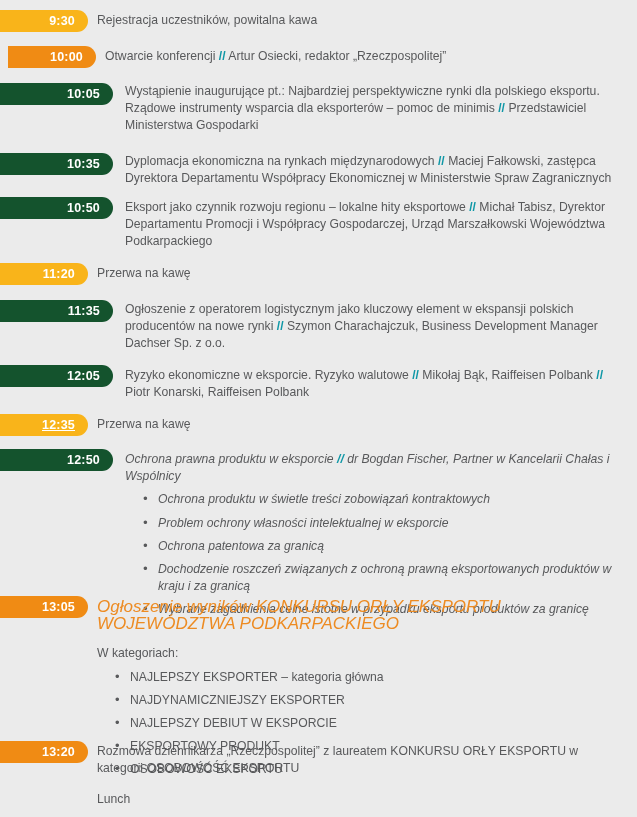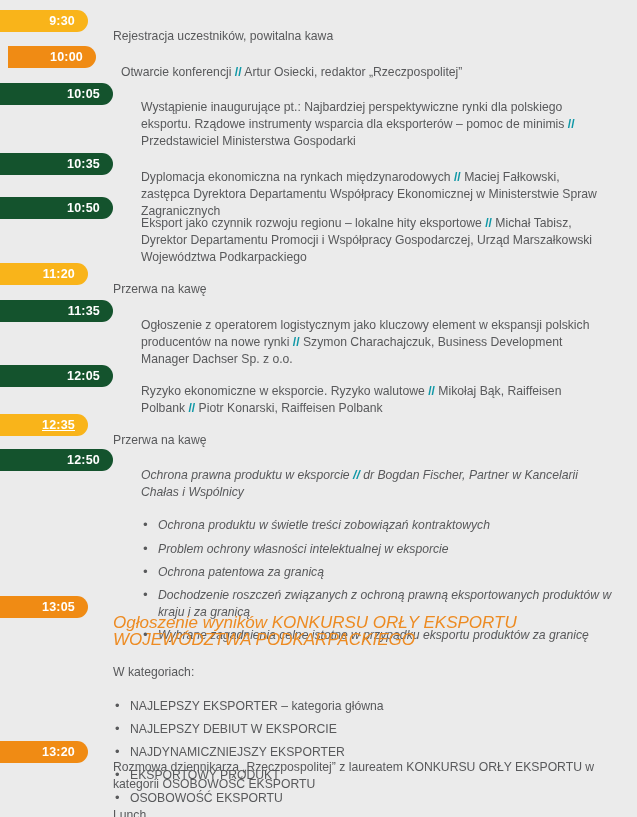--- a/index.html
+++ b/index.html
@@ -56,21 +56,21 @@
   
   .body {
     font-size: 12.2px;
     line-height: 17.2px;
     color: #58595b;
   }
   .body.ind-short { margin-left: 97px; padding-right: 18px; }
   .body.ind-long  { margin-left: 125px; padding-right: 18px; }
 
   .body p {
-    margin: 16px;
+    margin: 0;
   }
 
   .sep {
     color: #0e97a6;
     font-weight: bold;
   }
 
   .headline-orange {
     color: #ed8b22;
     font-size: 17px;
@@ -175,22 +175,22 @@
         </ul>
       </div>
     </div>
     <div class="row" style="height: 135px; position: absolute; left: 0px; top: 596px;">
       <div class="badge w-short c-orange" style="top: 0px;">13:05</div>
       <div class="body ind-short" style="padding-top: 2px;">
         <p class="headline-orange">Ogłoszenie wyników KONKURSU ORŁY EKSPORTU WOJEWÓDZTWA PODKARPACKIEGO</p>
         <p class="subhead">W kategoriach:</p>
         <ul class="bullets">
           <li>NAJLEPSZY EKSPORTER – kategoria główna</li>
+          <li>NAJDYNAMICZNIEJSZY EKSPORTER</li>
           <li>NAJLEPSZY DEBIUT W EKSPORCIE</li>
-          <li>NAJDYNAMICZNIEJSZY EKSPORTER</li>
           <li>EKSPORTOWY PRODUKT</li>
           <li>OSOBOWOŚĆ EKSPORTU</li>
         </ul>
       </div>
     </div>
     <div class="row" style="height: 48px; position: absolute; left: 0px; top: 741px;">
       <div class="badge w-short c-orange" style="top: 0px;">13:20</div>
       <div class="body ind-short" style="padding-top: 2px;">
         <p><span>Rozmowa dziennikarza „Rzeczpospolitej” z laureatem KONKURSU ORŁY EKSPORTU w kategorii OSOBOWOŚĆ EKSPORTU</span></p>
       </div>

